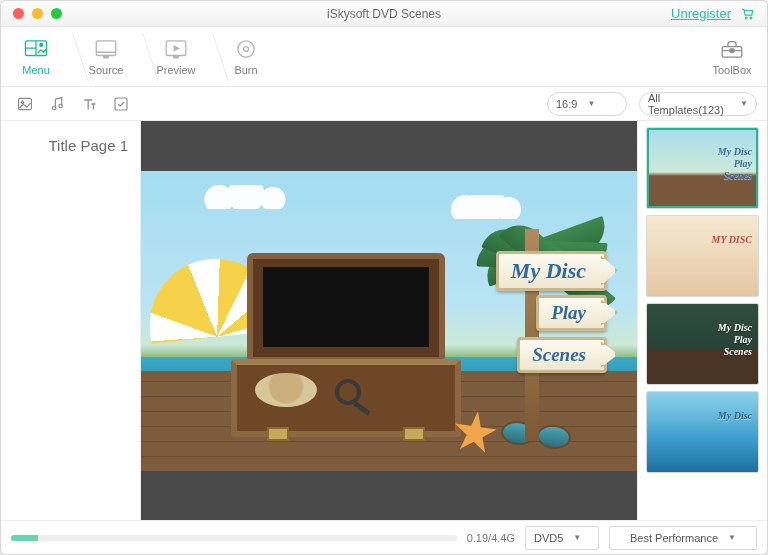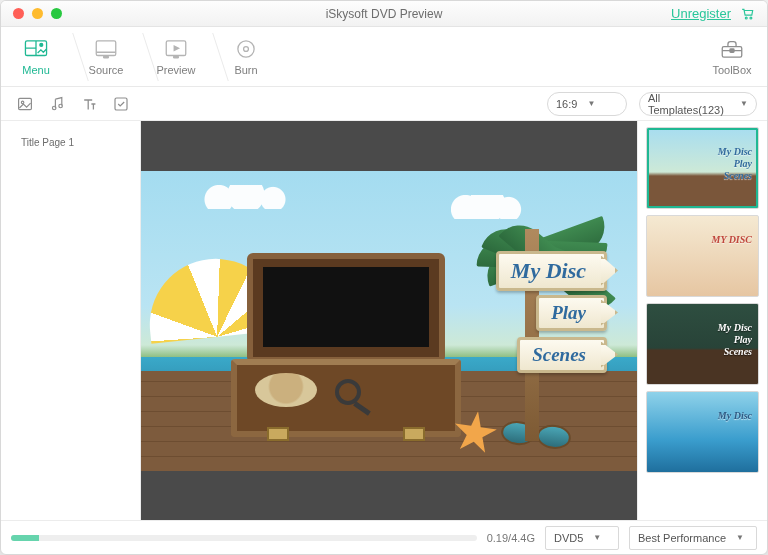--- a/index.html
+++ b/index.html
@@ -37,21 +37,21 @@
 .editicons svg{ width:16px; height:16px;}
 .subbar .spacer{flex:1;}
 .aspect, .tpl-select{ height:24px; border:1px solid #d9d9d9; background:#fff; font-size:11px; color:#555; display:flex; align-items:center; padding:0 8px; cursor:pointer; position:relative; border-radius:12px;}
 .dropdown-caret{ margin-left:10px; font-size:8px; color:#777;}
 .aspect{ width:80px; margin-right:12px;}
 .tpl-select{ width:118px; margin-right:10px;}
 
 
 .body { flex:1; display:flex; min-height:0;}
 .leftcol { width:140px; border-right:1px solid #ececec; padding-top:10px;}
-.pageitem{ font-size:10px; color:#6c6c6c; padding:6px 20px; cursor:pointer;}
+.pageitem{ font-size:15px; color:#6c6c6c; padding:6px 12px; cursor:pointer;text-align:right;}
 .middle { flex:1; background:#4a4a4a; display:flex; align-items:center; justify-content:center; position:relative; min-width:0;}
 .preview-canvas { width: 100%; height: 300px; position:relative; overflow:hidden;}
 
 .sky{position:absolute;inset:0;background:linear-gradient(#a4dcf0 0%, #b9e4f3 45%, #cde9d7 58%, #8fbf83 62%, #6aa06a 66%);}
 .sea{position:absolute;left:0;right:0;top:62%;height:40px;background:linear-gradient(#3aa9c9,#2e8aaa);} 
 .deck{position:absolute;left:0;right:0;top:200px;bottom:0;background:repeating-linear-gradient(0deg,#7d5b3d 0 14px,#6d4d31 14px 15px);}
 .clouds{position:absolute;top:14px;left:60px;width:90px;height:24px;background:radial-gradient(circle at 20% 60%,#fff 14px,transparent 15px),radial-gradient(circle at 50% 40%,#fff 18px,transparent 19px),radial-gradient(circle at 80% 60%,#fff 12px,transparent 13px);filter:opacity(.95);} 
 .clouds.c2{left:310px;top:24px;width:72px;}
 .umbr{position:absolute;left:6px;top:88px;width:132px;height:78px;border-radius:66px 66px 0 0;background:repeating-conic-gradient(from -40deg at 50% 100%, #f6d24a 0deg 24deg, #fff 24deg 48deg);transform:rotate(-6deg);} 
 .palm{position:absolute;right:-10px;top:34px;width:160px;height:200px;}
@@ -84,34 +84,34 @@
 .th4{background:linear-gradient(#8fd2ea 0%,#3a9dcd 60%,#1f6f9d 100%);} 
 .th4 .th-label{color:#2c5a84;}
 
 
 .bottombar{height:34px;border-top:1px solid #ececec;display:flex;align-items:center;padding:0 10px;gap:10px;}
 .progress-track{flex:1;height:6px;background:#eee;border-radius:3px;position:relative;overflow:hidden;}
 .progress-fill{height:100%;width:6%;background:#66d4ad;}
 .progress-text{font-size:11px;color:#777;}
 .dd{height:24px;border:1px solid #d9d9d9;border-radius:2px;font-size:11px;color:#555;display:flex;align-items:center;padding:0 8px;cursor:pointer;background:#fff;}
 .dd .dropdown-caret{margin-left:10px;}
-.dd.disc{width:74px;} .dd.perf{width:128px;}
+.dd.disc{width:74px;} .dd.perf{width:148px;justify-content:center;}
 </style>
 </head>
 <body>
 
 <div class="window">
 
   <div class="titlebar">
     <div class="tlights">
       <div class="tlight r"></div>
       <div class="tlight y"></div>
       <div class="tlight g"></div>
     </div>
-    <div class="title">iSkysoft DVD Preview</div>
+    <div class="title">iSkysoft DVD Scenes</div>
     <div class="right">
       <span class="link">Unregister</span>
       <span class="cart-ico">
         <svg viewBox="0 0 24 24" fill="none" stroke="#29c69a" stroke-width="2">
             <path d="M5 6h15l-1.5 8H7L5 4H2"></path>
             <circle cx="9" cy="19" r="1.6"></circle>
             <circle cx="17" cy="19" r="1.6"></circle>
           </svg>
       </span>
     </div>

